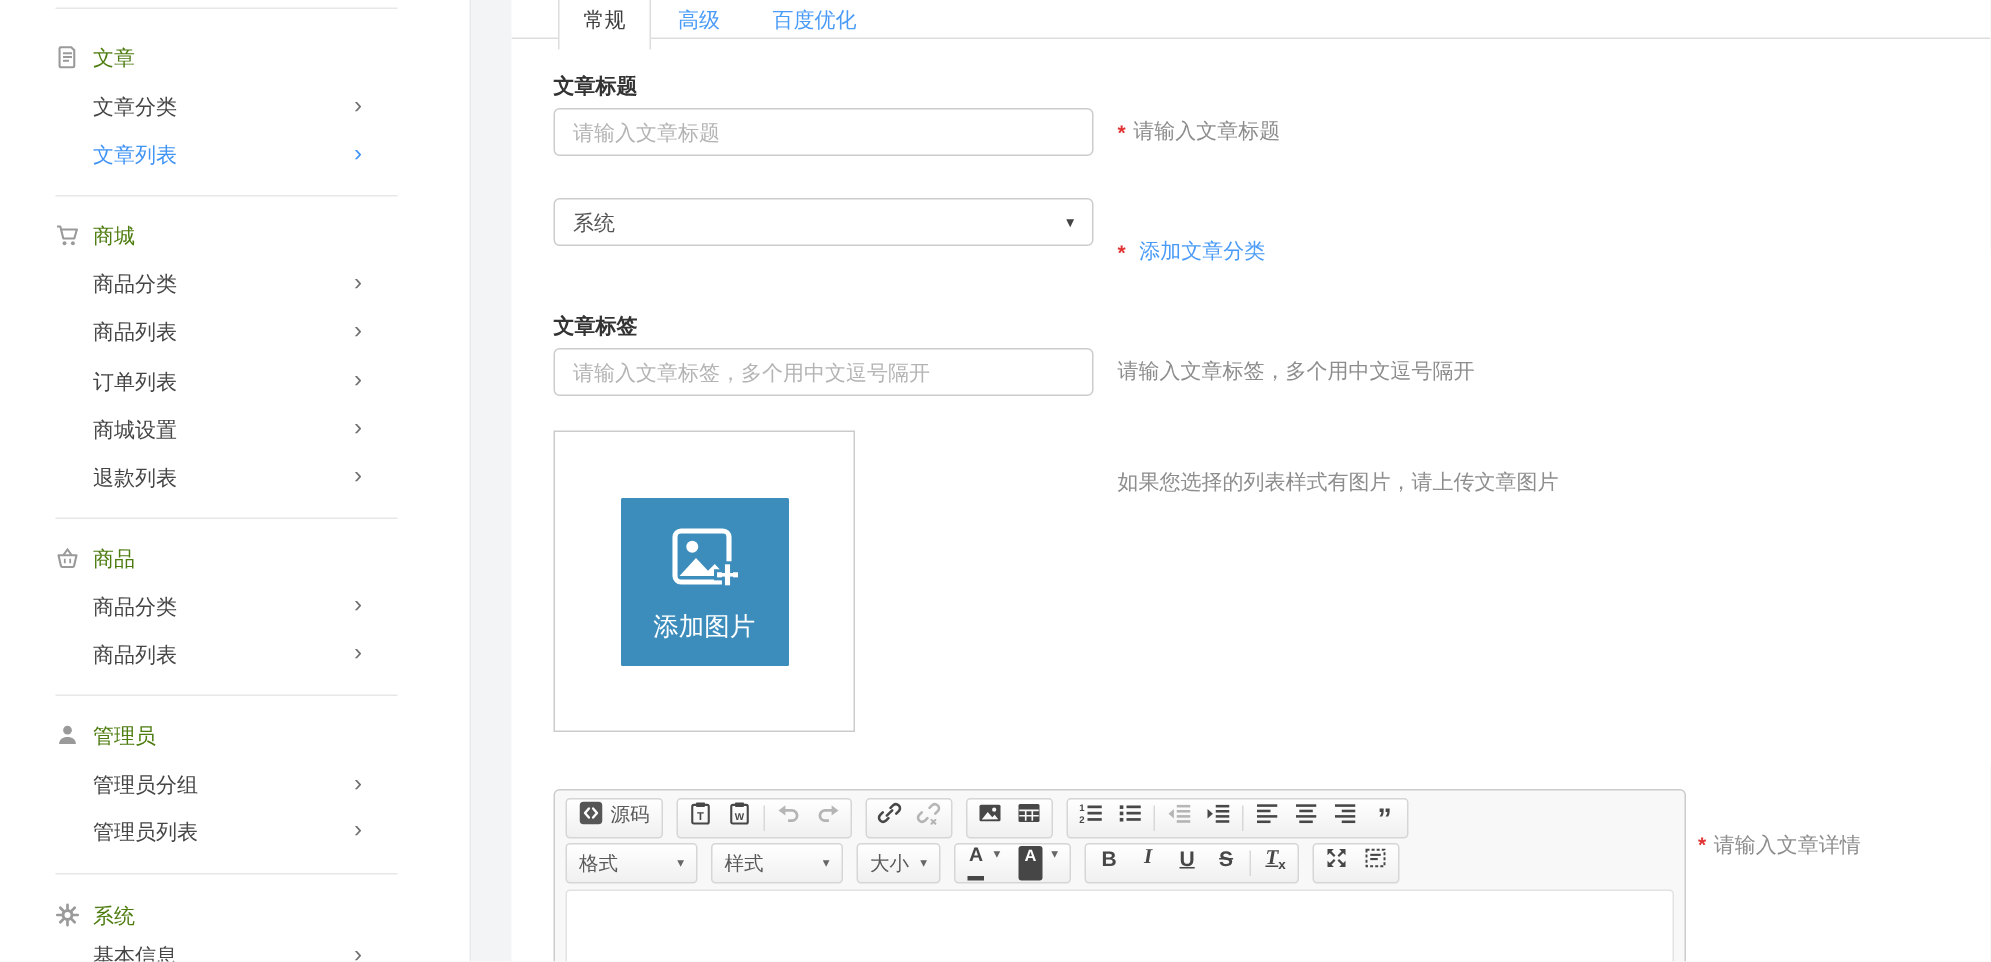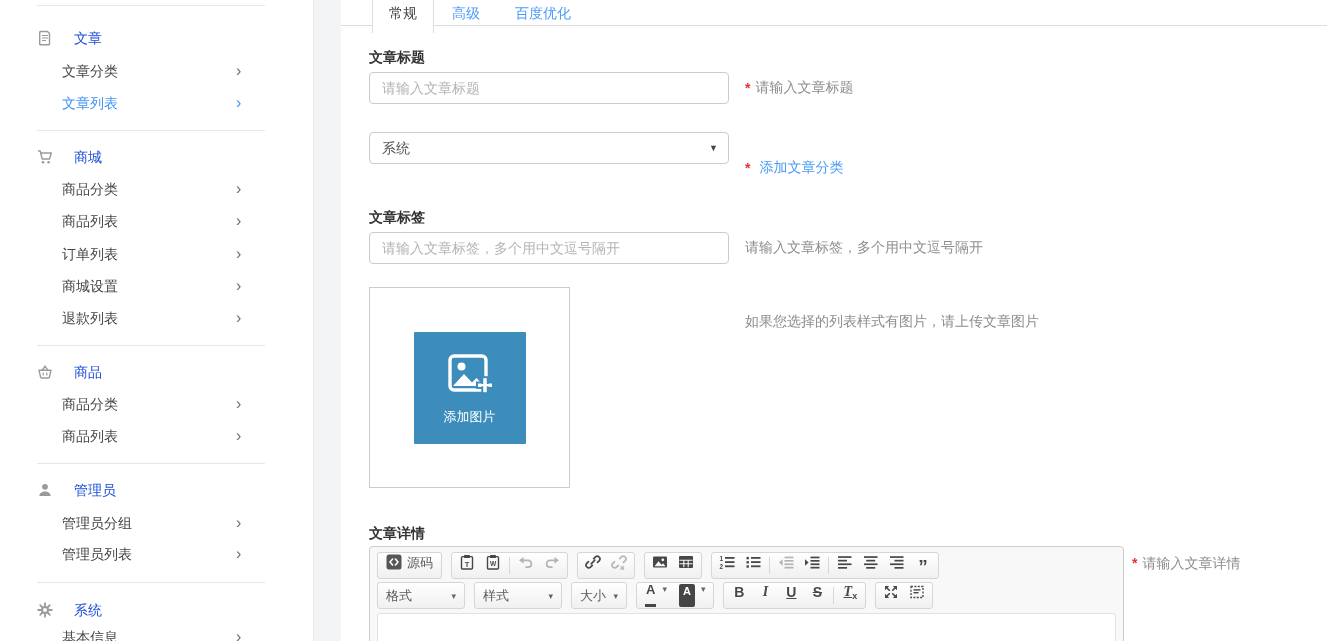--- a/index.html
+++ b/index.html
@@ -5,21 +5,21 @@
   html,body{margin:0;padding:0;}
   body{
     width:1327px;height:641px;overflow:hidden;position:relative;
     background:#f2f4f6;
     font-family:"Liberation Sans","DejaVu Sans",sans-serif;
     font-size:14px;color:#444;
   }
   
   .sidebar{position:absolute;left:0;top:0;width:313px;height:641px;background:#fff;border-right:1px solid #e8eaec;}
   .sb-divider{position:absolute;left:37px;width:228px;height:0;border-top:1px solid #e7e7e7;}
-  .sb-header{position:absolute;left:37px;height:22px;line-height:22px;color:#1d4ed8;display:flex;align-items:center;gap:12px;}
+  .sb-header{position:absolute;left:37px;height:22px;line-height:22px;color:#4d7c0f;display:flex;align-items:center;}
   .sb-header .sb-ic{width:16px;height:16px;margin-right:9px;display:inline-block;}
   .sb-item{position:absolute;left:62px;width:190px;height:22px;line-height:22px;color:#454545;cursor:pointer;}
   .sb-item .chev{position:absolute;left:174px;top:0;font-size:16px;color:#6f6f6f;line-height:21px;}
   .sb-item.active{color:#3f93f5;}
   .sb-item.active .chev{color:#3f93f5;}
   
   .panel{position:absolute;left:341px;top:0;width:986px;height:641px;background:#fff;overflow:hidden;}
   .tabs{position:absolute;left:0;top:0;right:0;height:33px;}
   .tabs::after{content:"";position:absolute;left:0;right:0;top:25px;height:1px;background:#ddd;}
   .tab{position:absolute;top:0;height:25px;padding-top:3px;text-align:center;line-height:20px;color:#4a9bf7;cursor:pointer;z-index:2;}
@@ -32,21 +32,21 @@
   .tselect{box-sizing:border-box;position:relative;margin-top:5px;width:360px;height:32px;border:1px solid #ccc;border-radius:4px;
     background:#fff;color:#555;line-height:30px;padding:0 12px;cursor:pointer;}
   .tselect .arrow{position:absolute;right:10px;top:0;font-size:9px;color:#444;line-height:30px;}
   .hint{position:absolute;left:376px;top:25px;height:32px;display:flex;align-items:center;color:#8d8d8d;white-space:nowrap;}
   .hint .star{color:#e23434;font-weight:bold;margin-right:5px;}
   .hint .hlink{color:#4a9bf7;margin-left:4px;cursor:pointer;}
   
   .upbox{box-sizing:border-box;margin-top:8px;width:201px;height:201px;border:1px solid #ccc;background:#fff;
     display:flex;align-items:center;justify-content:center;}
   .upbtn{width:112px;height:112px;background:#3c8dbc;border:none;border-radius:1px;cursor:pointer;
-    display:flex;flex-direction:column;align-items:center;justify-content:center;color:#fff;font-family:inherit;font-size:13px;}
+    display:flex;flex-direction:column;align-items:center;justify-content:center;color:#fff;font-family:inherit;font-size:17px;}
   .upbtn .uplabel{margin-top:7px;color:#fff;}
   
   .editor{box-sizing:border-box;margin-top:3px;width:755px;height:240px;border:1px solid #ccc;border-radius:4px;background:#f8f8f8;}
   .tbrow{display:flex;align-items:center;padding:0 7px;margin-top:5px;height:27px;}
   .tbrow + .tbrow{margin-top:3px;}
   .grp{box-sizing:border-box;display:inline-flex;align-items:center;height:27px;border:1px solid #d6d6d6;border-radius:3px;
     background:linear-gradient(#ffffff,#f0f0f0);margin-right:9px;padding:0 2px;}
   .ebtn{display:inline-flex;justify-content:center;width:26px;height:23px;border:none;background:transparent;
     cursor:pointer;padding:0;border-radius:2px;color:#474747;font-family:inherit;}
   .ebtn.wide{width:auto;padding:0 6px;}
@@ -240,21 +240,20 @@
           </span>
           <span class="uplabel">添加图片</span>
         </button>
       </div>
       <span class="hint" style="top:36px;height:14px">
         <span>如果您选择的列表样式有图片，请上传文章图片</span>
       </span>
     </section>
 
     <section class="fg" style="top:523px">
-      <span class="flabel">文章详情</span>
 
       <div class="editor">
 
         <div class="tbrow">
           <span class="grp">
             <button class="ebtn wide">
               <span>
                 <svg width="16" height="16" viewBox="0 0 16 16">
                     <rect x="0.5" y="0.5" width="15" height="15" rx="2.5" fill="#565656"></rect>
                     <path d="M6.6 5 4 8l2.6 3M9.4 5 12 8l-2.6 3" fill="none" stroke="#fff" stroke-width="1.6" stroke-linecap="round" stroke-linejoin="round"></path>

